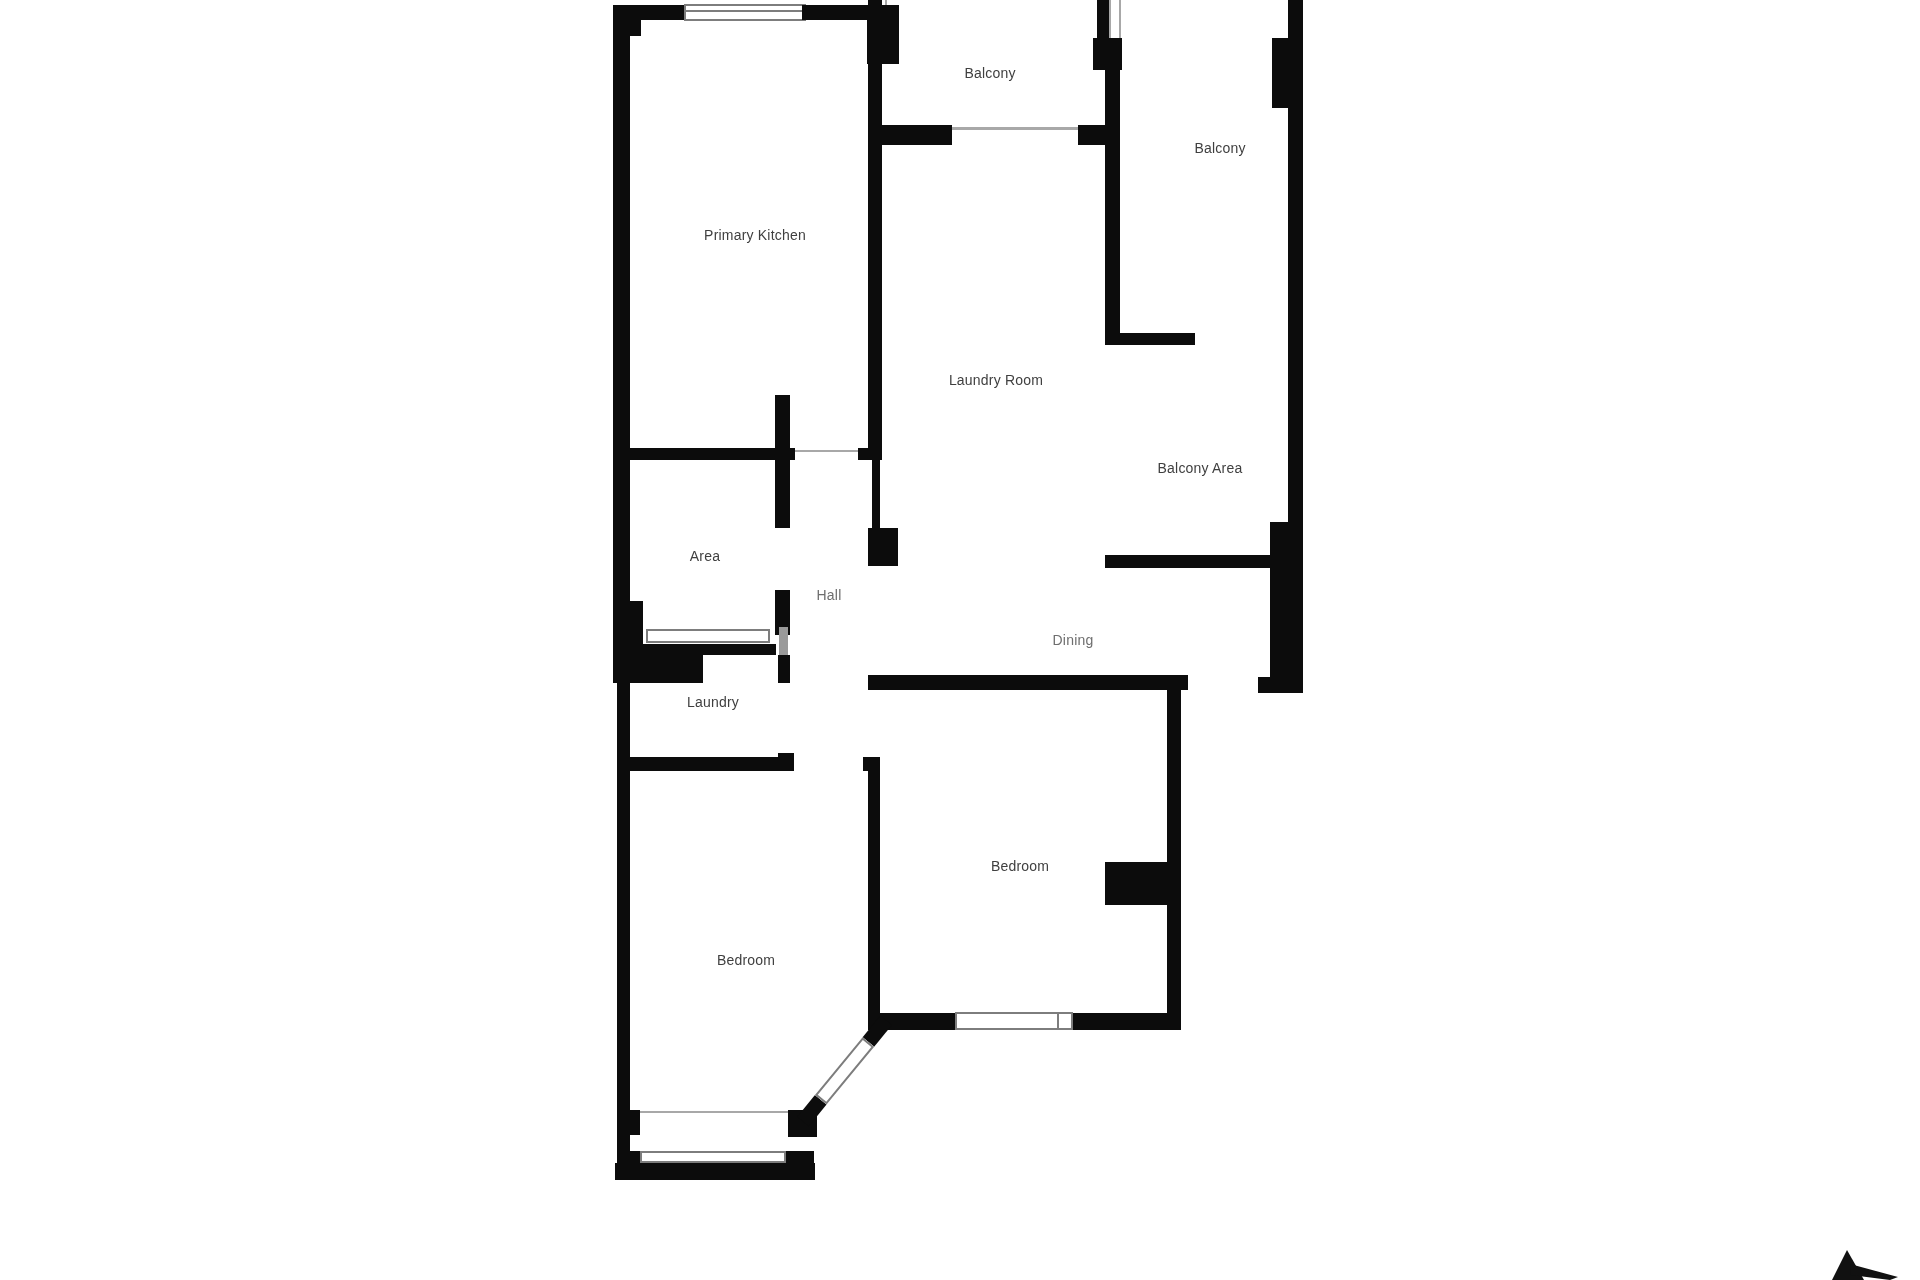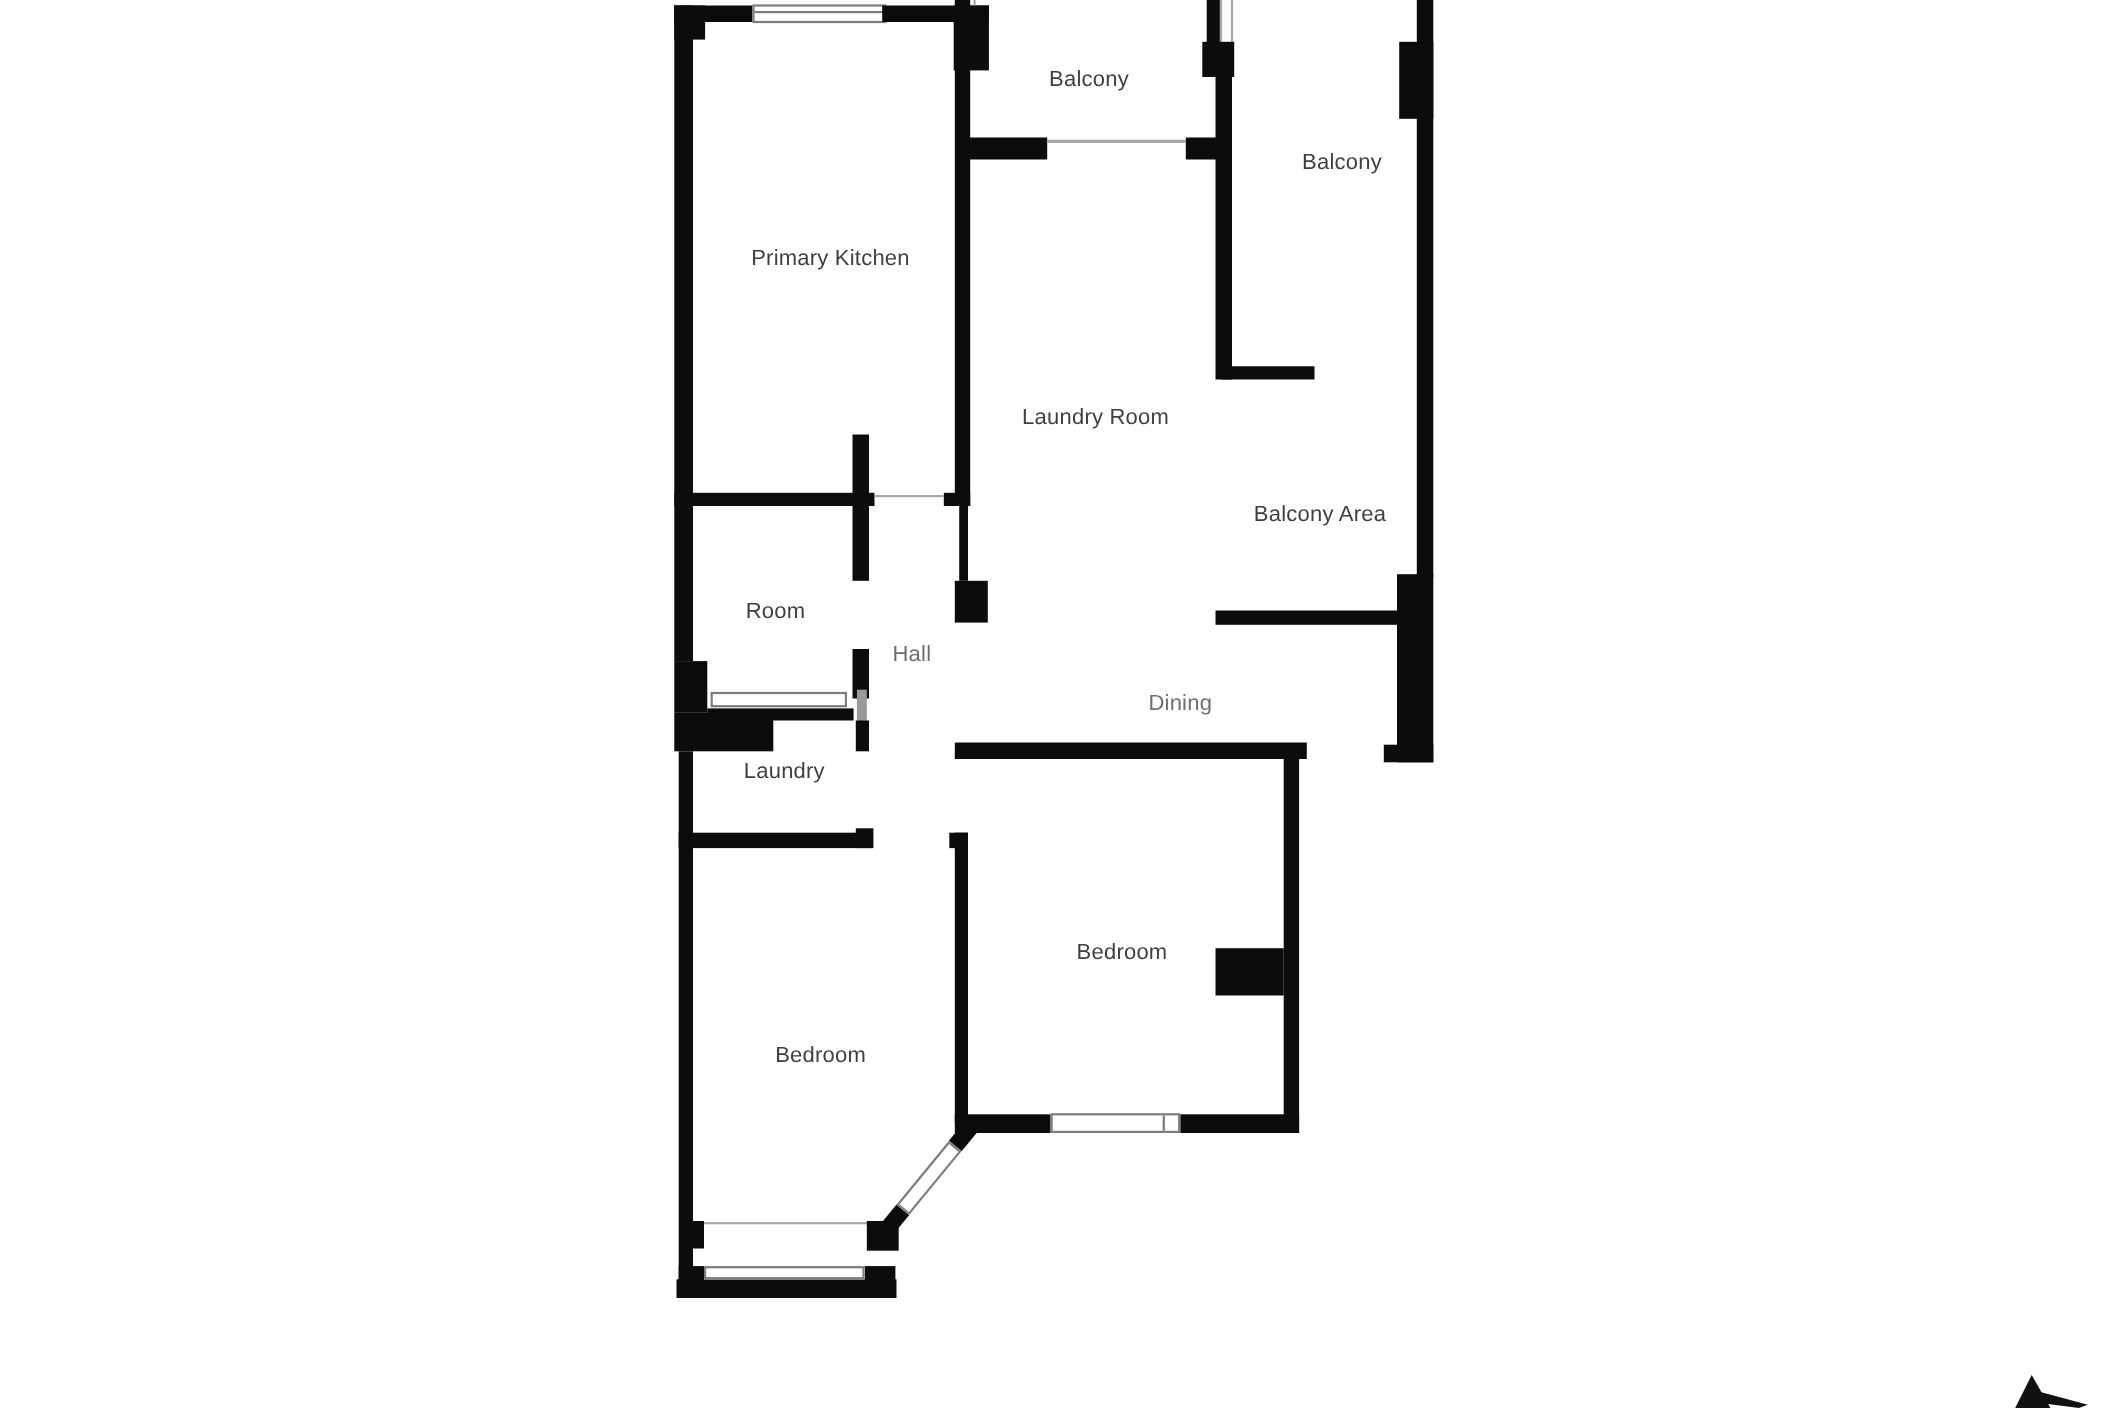--- a/index.html
+++ b/index.html
@@ -4,21 +4,21 @@
 <style>
   html,body{margin:0;padding:0;background:#ffffff;width:1920px;height:1280px;overflow:hidden;}
   .plan{position:absolute;left:0;top:0;width:1920px;height:1280px;background:#ffffff;}
   .wall{position:absolute;background:var(--wall,#0c0c0c);}
   .win{position:absolute;background:#ffffff;border:2px solid var(--frame,#7d7d7d);box-sizing:border-box;}
   .win .mull-h{height:2px;background:var(--frame,#7d7d7d);margin-top:4px;}
   .win .mull-v{position:absolute;top:0;bottom:0;width:2px;background:var(--frame,#7d7d7d);}
   .thinline{position:absolute;background:#a8a8a8;}
   .door-leaf{position:absolute;background:var(--door,#9a9a9a);}
   .room-label{position:absolute;transform:translate(-50%,-50%);
-      font-family:"Liberation Sans",sans-serif;font-size:20px;color:var(--label,#3f3f3f);
+      font-family:"Liberation Sans",sans-serif;font-size:14px;color:var(--label,#3f3f3f);
       white-space:nowrap;letter-spacing:0.2px;}
   .room-label.faded{color:var(--label_faded,#6e6e6e);}
   .diag{position:absolute;left:803px;top:1114px;width:131px;height:15px;
       transform-origin:0 50%;transform:rotate(-50.6deg);display:flex;}
   .diag .dwall{background:var(--wall,#0c0c0c);height:15px;}
   .diag .dwin{position:relative;background:#fff;border:2px solid var(--frame,#7d7d7d);
       box-sizing:border-box;height:15px;flex:1;}
   svg{display:block;}
 </style>
 </head>
@@ -103,21 +103,21 @@
       <div class="mull-v" style="left:50px"></div>
     </div>
     <div class="dwall" style="width:28px"></div>
   </div>
 
   <div class="room-label" style="left:990px;top:73px">Balcony</div>
   <div class="room-label" style="left:1220px;top:148px">Balcony</div>
   <div class="room-label" style="left:755px;top:235px">Primary Kitchen</div>
   <div class="room-label" style="left:996px;top:380px">Laundry Room</div>
   <div class="room-label" style="left:1200px;top:468px">Balcony Area</div>
-  <div class="room-label" style="left:705px;top:556px">Room</div>
+  <div class="room-label" style="left:705px;top:556px">Area</div>
   <div class="room-label faded" style="left:829px;top:595px">Hall</div>
   <div class="room-label faded" style="left:1073px;top:640px">Dining</div>
   <div class="room-label" style="left:713px;top:702px">Laundry</div>
   <div class="room-label" style="left:1020px;top:866px">Bedroom</div>
   <div class="room-label" style="left:746px;top:960px">Bedroom</div>
 
   <svg style="position:absolute;left:1800px;top:1238px" width="120" height="42" viewBox="1800 1238 120 42" xmlns="http://www.w3.org/2000/svg">
     <polygon points="1847,1250 1832,1280 1864,1280" fill="#111111"></polygon>
     <polygon points="1850,1264 1898,1277 1890,1280 1851,1275" fill="#111111"></polygon>
   </svg>

